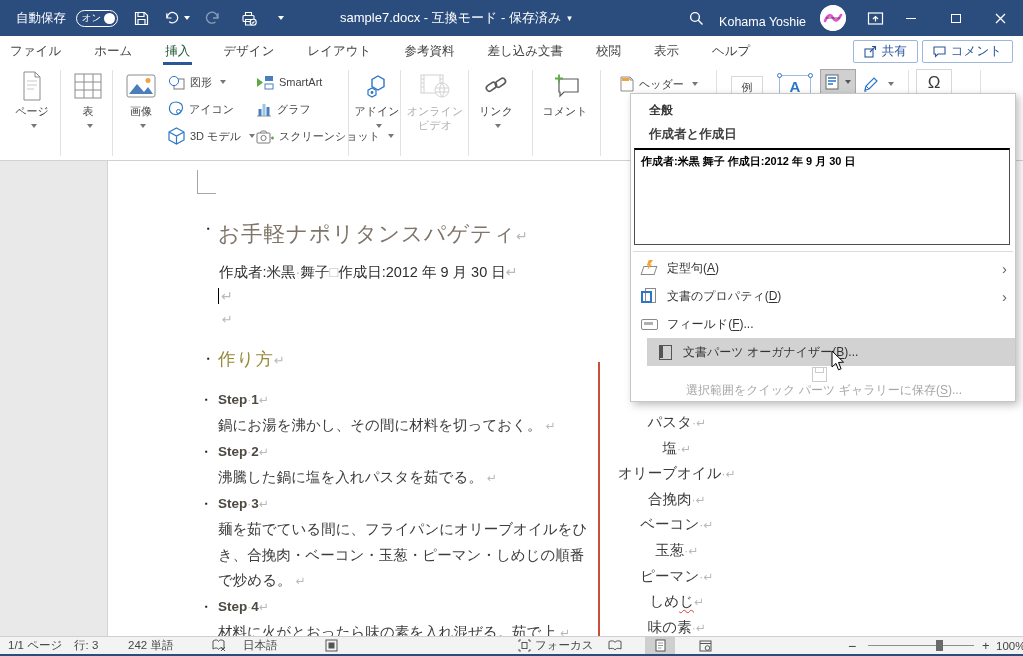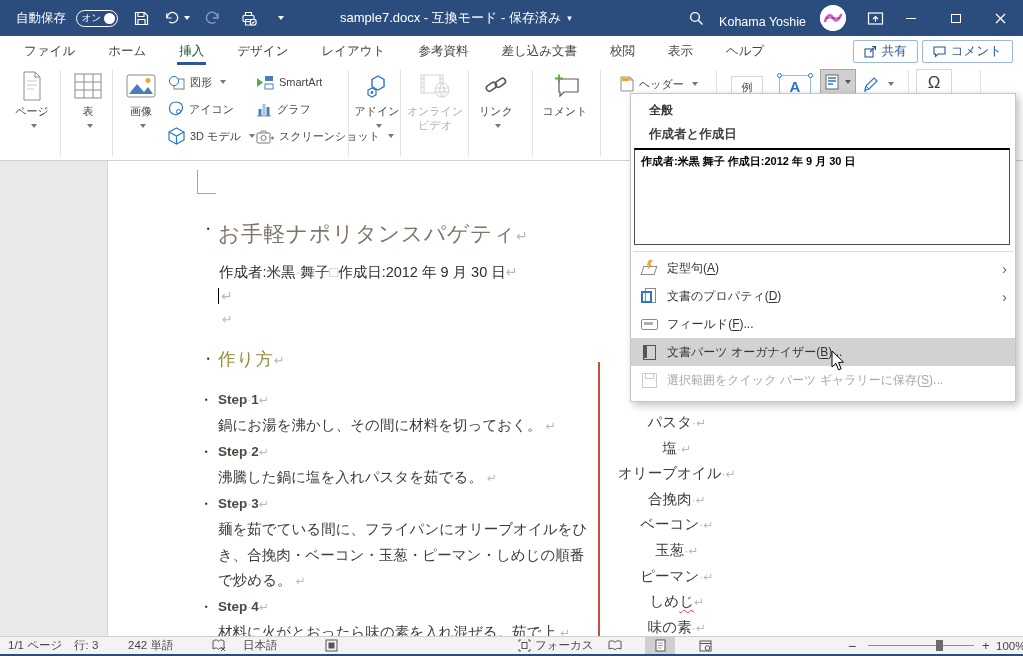--- a/index.html
+++ b/index.html
@@ -18,21 +18,21 @@
   .caret{display:inline-block;width:0;height:0;border-left:3.5px solid transparent;border-right:3.5px solid transparent;border-top:4px solid currentColor;vertical-align:middle;margin-left:3px;}
   .tb-title{position:absolute;left:340px;top:0;height:36px;display:flex;align-items:center;font-size:13px;gap:6px;}
   .tb-right{position:absolute;right:0;top:0;height:36px;display:flex;align-items:center;}
   .tb-user{font-size:12.5px;margin:7px 14px 0 10px;}
   .avatar{width:26px;height:26px;border-radius:50%;background:#fff;overflow:hidden;margin-right:16px;}
   .winbtn{width:45px;height:36px;display:flex;align-items:center;justify-content:center;}
   .minglyph{display:inline-block;width:10px;border-top:1.3px solid #fff;}
   .maxglyph{display:inline-block;width:10px;height:9px;border:1.2px solid #fff;}
 
   
-  .tabrow{position:absolute;left:0;top:36px;width:1023px;height:30px;background:#fff;display:flex;align-items:center;padding-left:22px;}
+  .tabrow{position:absolute;left:0;top:36px;width:1023px;height:30px;background:#fff;display:flex;align-items:center;padding-left:8px;}
   .tab{font-size:12.5px;color:#444;margin-right:29px;padding:6px 2px 5px;position:relative;cursor:default;white-space:nowrap;}
   .tab.active{color:#14532d;}
   .tab.active::after{content:"";position:absolute;left:0;right:0;bottom:0;height:3px;background:#2b579a;}
   .tabrow-right{position:absolute;right:10px;top:40px;display:flex;gap:4px;}
   .pillbtn{display:flex;align-items:center;gap:5px;height:23px;padding:0 10px;border:1px solid #9db7dc;background:#fff;color:#2b579a;font-size:12.5px;border-radius:2px;}
 
   
   .ribbon{position:absolute;left:0;top:66px;width:1023px;height:95px;background:#fff;border-bottom:1px solid #d2d2d2;}
   .vsep{position:absolute;top:4px;height:86px;width:1px;background:#e2e2e2;}
   .rbtn{position:absolute;top:3px;text-align:center;font-size:11px;color:#444;line-height:1.25;}
@@ -71,22 +71,22 @@
   .squig{text-decoration:underline wavy #e03c31 1px;text-underline-offset:3px;}
 
   
   .qp-panel{position:absolute;left:630px;top:93px;width:386px;height:309px;background:#fff;border:1px solid #c6c6c6;box-shadow:3px 3px 8px rgba(0,0,0,.25);z-index:60;}
   .qp-section{position:absolute;left:18px;top:8px;font-size:12px;font-weight:bold;color:#333;}
   .qp-entry-title{position:absolute;left:18px;top:32px;font-size:12.5px;font-weight:bold;color:#404040;}
   .qp-preview{position:absolute;left:3px;top:54px;width:376px;height:97px;border:1px solid #4d4d4d;border-top:2px solid #000;padding:4px 6px;font-size:11px;font-weight:bold;color:#000;}
   .qp-sep{position:absolute;left:2px;right:2px;height:1px;background:#dcdcdc;}
   .qp-items{position:absolute;left:0;top:160px;width:100%;}
   .menu-item{display:flex;align-items:center;height:28px;padding:0 8px 0 10px;font-size:12px;color:#333;}
-  .menu-item.highlight{background:#d2d2d2;}
-  .menu-item.disabled{color:#a6a6a6;}
+  .menu-item.highlight{background:#d2d2d2;margin-left:16px;}
+  .menu-item.disabled{color:#a6a6a6;flex-direction:column;}
   .menu-item.disabled .mi-icon{opacity:.45;}
   .mi-icon{width:16px;height:16px;position:relative;margin-right:10px;flex:0 0 16px;}
   .mi-label{flex:1;white-space:nowrap;}
   .mi-sub{visibility:hidden;color:#666;font-size:15px;}
   .menu-item.has-sub .mi-sub{visibility:visible;}
   
   .autotext-icon::before{content:"";position:absolute;left:1px;bottom:1px;width:12px;height:7px;border:1px solid #8a8a8a;transform:skewX(-18deg);}
   .autotext-icon::after{content:"";position:absolute;left:5px;top:0;width:7px;height:10px;background:#f2a23a;clip-path:polygon(40% 0,100% 0,55% 45%,85% 45%,20% 100%,40% 55%,10% 55%);}
   .document-property-icon::before{content:"";position:absolute;right:1px;top:0;width:9px;height:13px;border:1px solid #8a8a8a;}
   .document-property-icon::after{content:"";position:absolute;left:0;bottom:1px;width:7px;height:8px;border:2px solid #2b76c9;}

